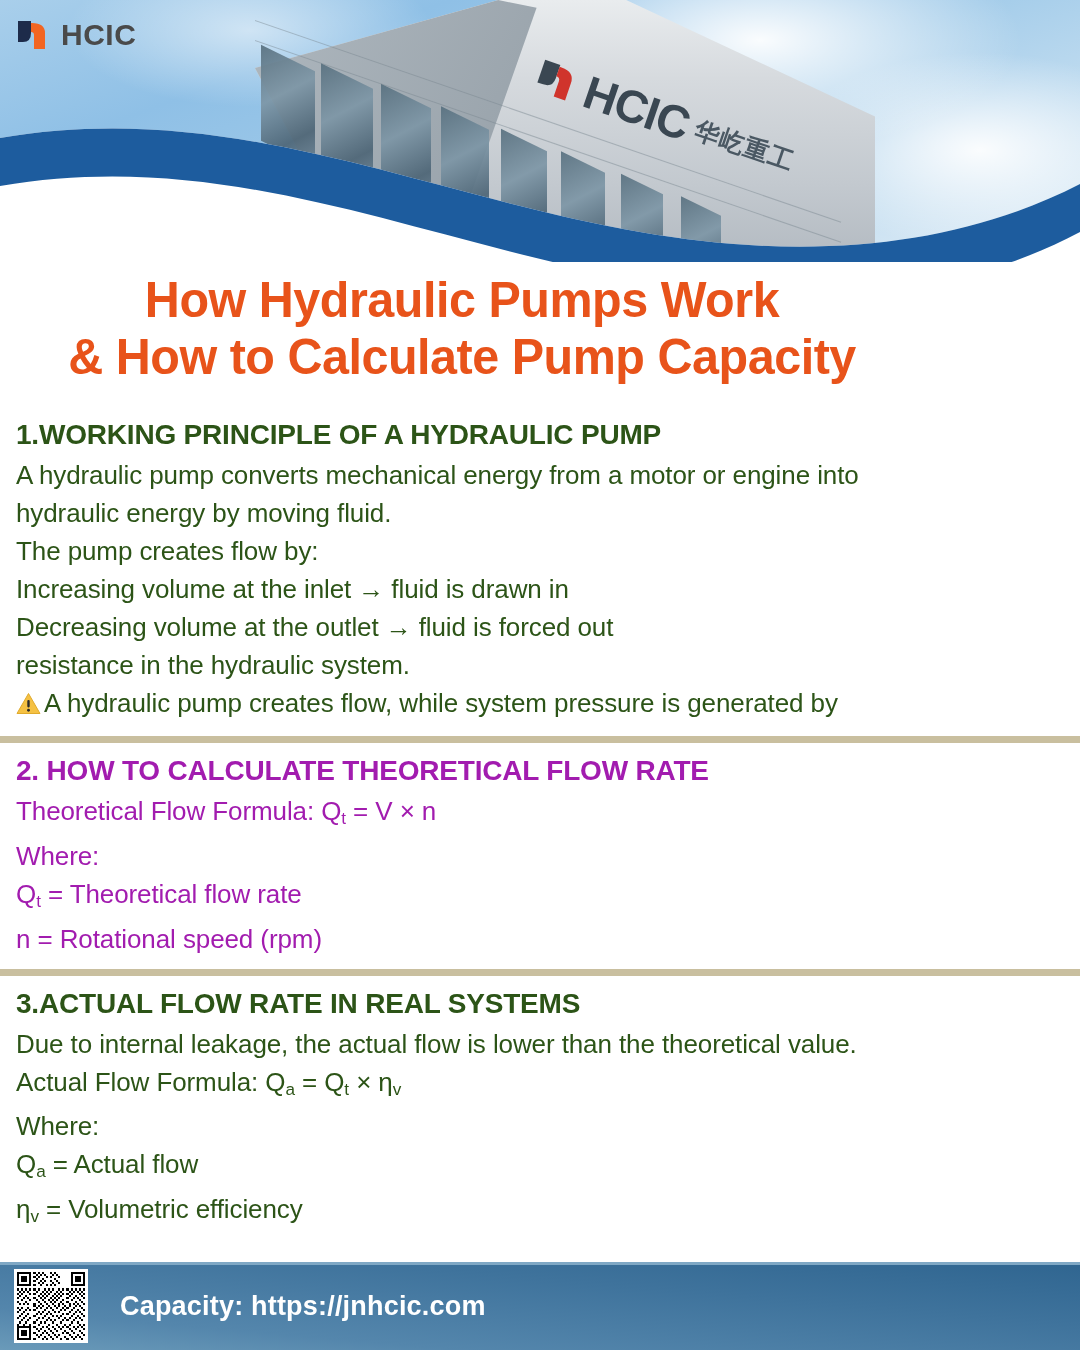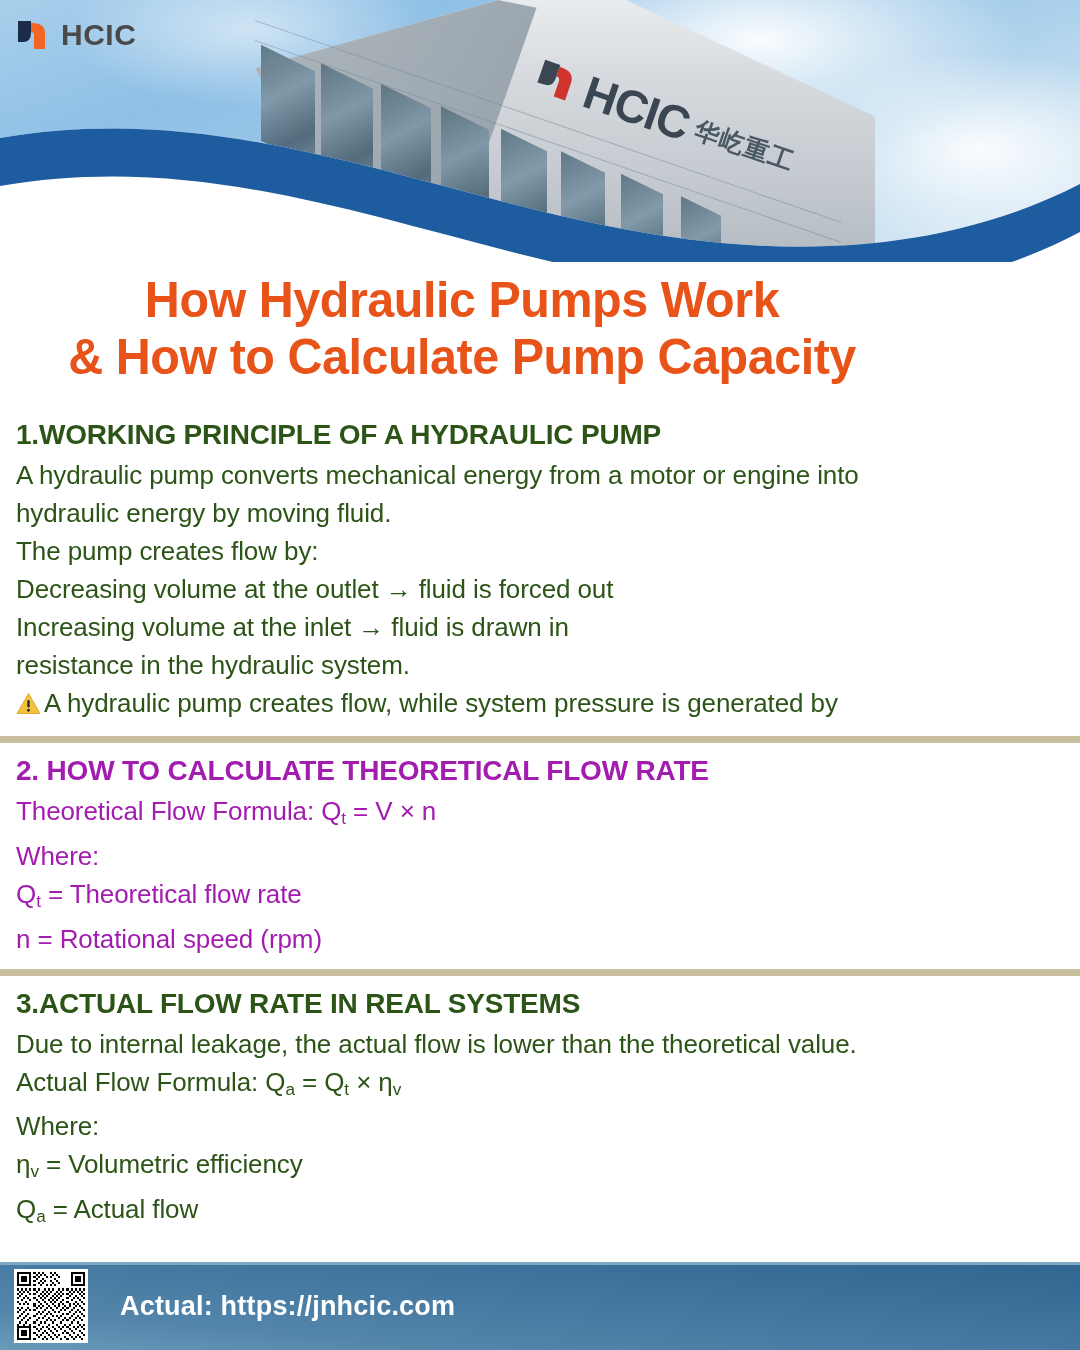--- a/index.html
+++ b/index.html
@@ -263,22 +263,22 @@
   <div class="title-line">&amp; How to Calculate Pump Capacity</div>
 </div>
 
 <div class="content">
 
   <div class="section">
     <div class="sec-head green">1.WORKING PRINCIPLE OF A HYDRAULIC PUMP</div>
     <div class="sec-line green">A hydraulic pump converts mechanical energy from a motor or engine into</div>
     <div class="sec-line green">hydraulic energy by moving fluid.</div>
     <div class="sec-line green">The pump creates flow by:</div>
+    <div class="sec-line green">Increasing volume at the inlet → fluid is drawn in</div>
     <div class="sec-line green">Decreasing volume at the outlet → fluid is forced out</div>
-    <div class="sec-line green">Increasing volume at the inlet → fluid is drawn in</div>
     <div class="sec-line green">resistance in the hydraulic system.</div>
     <div class="sec-line green">
       <span class="warn-icon">
         <svg width="25" height="23" viewBox="0 0 25 23">
           <path d="M12.5 1.5 L24 21.5 L1 21.5 Z" fill="#f5c143" stroke="#e0aa2c" stroke-width="1"></path>
           <rect x="11.3" y="8" width="2.4" height="7.4" rx="1.1" fill="#2b2b2b"></rect>
           <circle cx="12.5" cy="18.2" r="1.45" fill="#2b2b2b"></circle>
         </svg>
       </span><span>A hydraulic pump creates flow, while system pressure is generated by</span>
     </div>
@@ -294,22 +294,22 @@
     <div class="sec-line blue">n = Rotational speed (rpm)</div>
   </div>
 
   <div class="divider"></div>
 
   <div class="section">
     <div class="sec-head green">3.ACTUAL FLOW RATE IN REAL SYSTEMS</div>
     <div class="sec-line green">Due to internal leakage, the actual flow is lower than the theoretical value.</div>
     <div class="sec-line green bold">Actual Flow Formula: Q<sub>a</sub> = Q<sub>t</sub> × η<sub>v</sub></div>
     <div class="sec-line green">Where:</div>
+    <div class="sec-line green">Q<sub>a</sub> = Actual flow</div>
     <div class="sec-line green">η<sub>v</sub> = Volumetric efficiency</div>
-    <div class="sec-line green">Q<sub>a</sub> = Actual flow</div>
   </div>
 </div>
 
 <div class="footer">
   <div class="footer-top-edge"></div>
   <div class="qr">
     <svg width="68" height="68" viewBox="0 0 33 33" shape-rendering="crispEdges">
       <rect width="33" height="33" fill="#fff"></rect>
       <g fill="#000">
         <path d="M0 0h7v7H0z"></path>
@@ -325,14 +325,14 @@
         <path d="M16 0h1v1h-1zM18 0h1v1h-1zM17 1h1v1h-1zM19 1h1v1h-1zM16 2h1v1h-1zM20 2h1v1h-1zM18 3h1v1h-1zM16 4h1v1h-1zM19 4h1v1h-1zM17 5h1v1h-1zM20 5h1v1h-1zM16 6h1v1h-1zM18 6h1v1h-1z"></path>
         <path d="M0 8h1v1H0zM2 8h1v1H2zM4 8h1v1H4zM6 8h1v1H6zM1 9h1v1H1zM3 9h1v1H3zM5 9h1v1H5zM0 10h1v1H0zM2 10h1v1H2zM6 10h1v1H6zM1 11h1v1H1zM4 11h1v1H4zM0 12h1v1H0zM3 12h1v1H3zM5 12h1v1H5zM2 13h1v1H2zM6 13h1v1H6zM0 14h1v1H0zM4 14h1v1H4zM1 15h1v1H1zM3 15h1v1H3zM5 15h1v1H5z"></path>
         <path d="M8 8h1v1H8zM10 8h1v1h-1zM13 8h1v1h-1zM15 8h1v1h-1zM17 8h1v1h-1zM20 8h1v1h-1zM22 8h1v1h-1zM9 9h1v1H9zM12 9h1v1h-1zM14 9h1v1h-1zM16 9h1v1h-1zM19 9h1v1h-1zM21 9h1v1h-1zM8 10h1v1H8zM11 10h1v1h-1zM13 10h1v1h-1zM15 10h1v1h-1zM18 10h1v1h-1zM20 10h1v1h-1zM22 10h1v1h-1zM10 11h1v1h-1zM12 11h1v1h-1zM14 11h1v1h-1zM17 11h1v1h-1zM19 11h1v1h-1zM21 11h1v1h-1zM8 12h1v1H8zM11 12h1v1h-1zM13 12h1v1h-1zM16 12h1v1h-1zM18 12h1v1h-1zM20 12h1v1h-1zM9 13h1v1H9zM12 13h1v1h-1zM15 13h1v1h-1zM17 13h1v1h-1zM19 13h1v1h-1zM22 13h1v1h-1zM10 14h1v1h-1zM13 14h1v1h-1zM16 14h1v1h-1zM18 14h1v1h-1zM21 14h1v1h-1zM8 15h1v1H8zM11 15h1v1h-1zM14 15h1v1h-1zM17 15h1v1h-1zM20 15h1v1h-1zM22 15h1v1h-1z"></path>
         <path d="M24 8h1v1h-1zM26 8h1v1h-1zM28 8h1v1h-1zM30 8h1v1h-1zM32 8h1v1h-1zM25 9h1v1h-1zM27 9h1v1h-1zM29 9h1v1h-1zM31 9h1v1h-1zM24 10h1v1h-1zM26 10h1v1h-1zM30 10h1v1h-1zM32 10h1v1h-1zM25 11h1v1h-1zM28 11h1v1h-1zM31 11h1v1h-1zM24 12h1v1h-1zM27 12h1v1h-1zM29 12h1v1h-1zM32 12h1v1h-1zM26 13h1v1h-1zM30 13h1v1h-1zM24 14h1v1h-1zM28 14h1v1h-1zM31 14h1v1h-1zM25 15h1v1h-1zM27 15h1v1h-1zM29 15h1v1h-1zM32 15h1v1h-1z"></path>
         <path d="M8 16h1v1H8zM10 16h1v1h-1zM12 16h1v1h-1zM15 16h1v1h-1zM18 16h1v1h-1zM20 16h1v1h-1zM23 16h1v1h-1zM25 16h1v1h-1zM28 16h1v1h-1zM30 16h1v1h-1zM0 17h1v1H0zM2 17h1v1H2zM5 17h1v1H5zM9 17h1v1H9zM11 17h1v1h-1zM14 17h1v1h-1zM16 17h1v1h-1zM19 17h1v1h-1zM22 17h1v1h-1zM24 17h1v1h-1zM27 17h1v1h-1zM31 17h1v1h-1zM1 18h1v1H1zM4 18h1v1H4zM6 18h1v1H6zM8 18h1v1H8zM13 18h1v1h-1zM17 18h1v1h-1zM21 18h1v1h-1zM23 18h1v1h-1zM26 18h1v1h-1zM29 18h1v1h-1zM32 18h1v1h-1zM0 19h1v1H0zM3 19h1v1H3zM10 19h1v1h-1zM12 19h1v1h-1zM15 19h1v1h-1zM18 19h1v1h-1zM20 19h1v1h-1zM25 19h1v1h-1zM28 19h1v1h-1zM30 19h1v1h-1zM2 20h1v1H2zM5 20h1v1H5zM9 20h1v1H9zM11 20h1v1h-1zM14 20h1v1h-1zM16 20h1v1h-1zM22 20h1v1h-1zM24 20h1v1h-1zM27 20h1v1h-1zM31 20h1v1h-1z"></path>
         <path d="M1 21h1v1H1zM4 21h1v1H4zM8 21h1v1H8zM13 21h1v1h-1zM17 21h1v1h-1zM19 21h1v1h-1zM21 21h1v1h-1zM26 21h1v1h-1zM29 21h1v1h-1zM32 21h1v1h-1zM0 22h1v1H0zM3 22h1v1H3zM6 22h1v1H6zM10 22h1v1h-1zM12 22h1v1h-1zM15 22h1v1h-1zM20 22h1v1h-1zM23 22h1v1h-1zM25 22h1v1h-1zM28 22h1v1h-1zM30 22h1v1h-1zM2 23h1v1H2zM5 23h1v1H5zM9 23h1v1H9zM14 23h1v1h-1zM16 23h1v1h-1zM18 23h1v1h-1zM22 23h1v1h-1zM24 23h1v1h-1zM27 23h1v1h-1zM31 23h1v1h-1zM1 24h1v1H1zM4 24h1v1H4zM8 24h1v1H8zM11 24h1v1h-1zM13 24h1v1h-1zM17 24h1v1h-1zM21 24h1v1h-1zM26 24h1v1h-1zM29 24h1v1h-1zM0 25h1v1H0zM3 25h1v1H3zM6 25h1v1H6zM10 25h1v1h-1zM15 25h1v1h-1zM19 25h1v1h-1zM23 25h1v1h-1zM25 25h1v1h-1zM30 25h1v1h-1zM32 25h1v1h-1z"></path>
         <path d="M8 26h1v1H8zM12 26h1v1h-1zM14 26h1v1h-1zM17 26h1v1h-1zM20 26h1v1h-1zM22 26h1v1h-1zM24 26h1v1h-1zM27 26h1v1h-1zM29 26h1v1h-1zM31 26h1v1h-1zM9 27h1v1H9zM11 27h1v1h-1zM15 27h1v1h-1zM18 27h1v1h-1zM21 27h1v1h-1zM25 27h1v1h-1zM28 27h1v1h-1zM32 27h1v1h-1zM10 28h1v1h-1zM13 28h1v1h-1zM16 28h1v1h-1zM19 28h1v1h-1zM23 28h1v1h-1zM26 28h1v1h-1zM30 28h1v1h-1zM8 29h1v1H8zM12 29h1v1h-1zM14 29h1v1h-1zM17 29h1v1h-1zM22 29h1v1h-1zM24 29h1v1h-1zM27 29h1v1h-1zM31 29h1v1h-1zM9 30h1v1H9zM11 30h1v1h-1zM15 30h1v1h-1zM18 30h1v1h-1zM20 30h1v1h-1zM25 30h1v1h-1zM29 30h1v1h-1zM32 30h1v1h-1zM10 31h1v1h-1zM13 31h1v1h-1zM16 31h1v1h-1zM19 31h1v1h-1zM23 31h1v1h-1zM26 31h1v1h-1zM28 31h1v1h-1zM30 31h1v1h-1zM8 32h1v1H8zM12 32h1v1h-1zM14 32h1v1h-1zM17 32h1v1h-1zM21 32h1v1h-1zM24 32h1v1h-1zM27 32h1v1h-1zM31 32h1v1h-1z"></path>
       </g>
     </svg>
   </div>
-  <div class="footer-text">Actual: https://jnhcic.com</div>
+  <div class="footer-text">Capacity: https://jnhcic.com</div>
 </div>
 
 </body></html>

